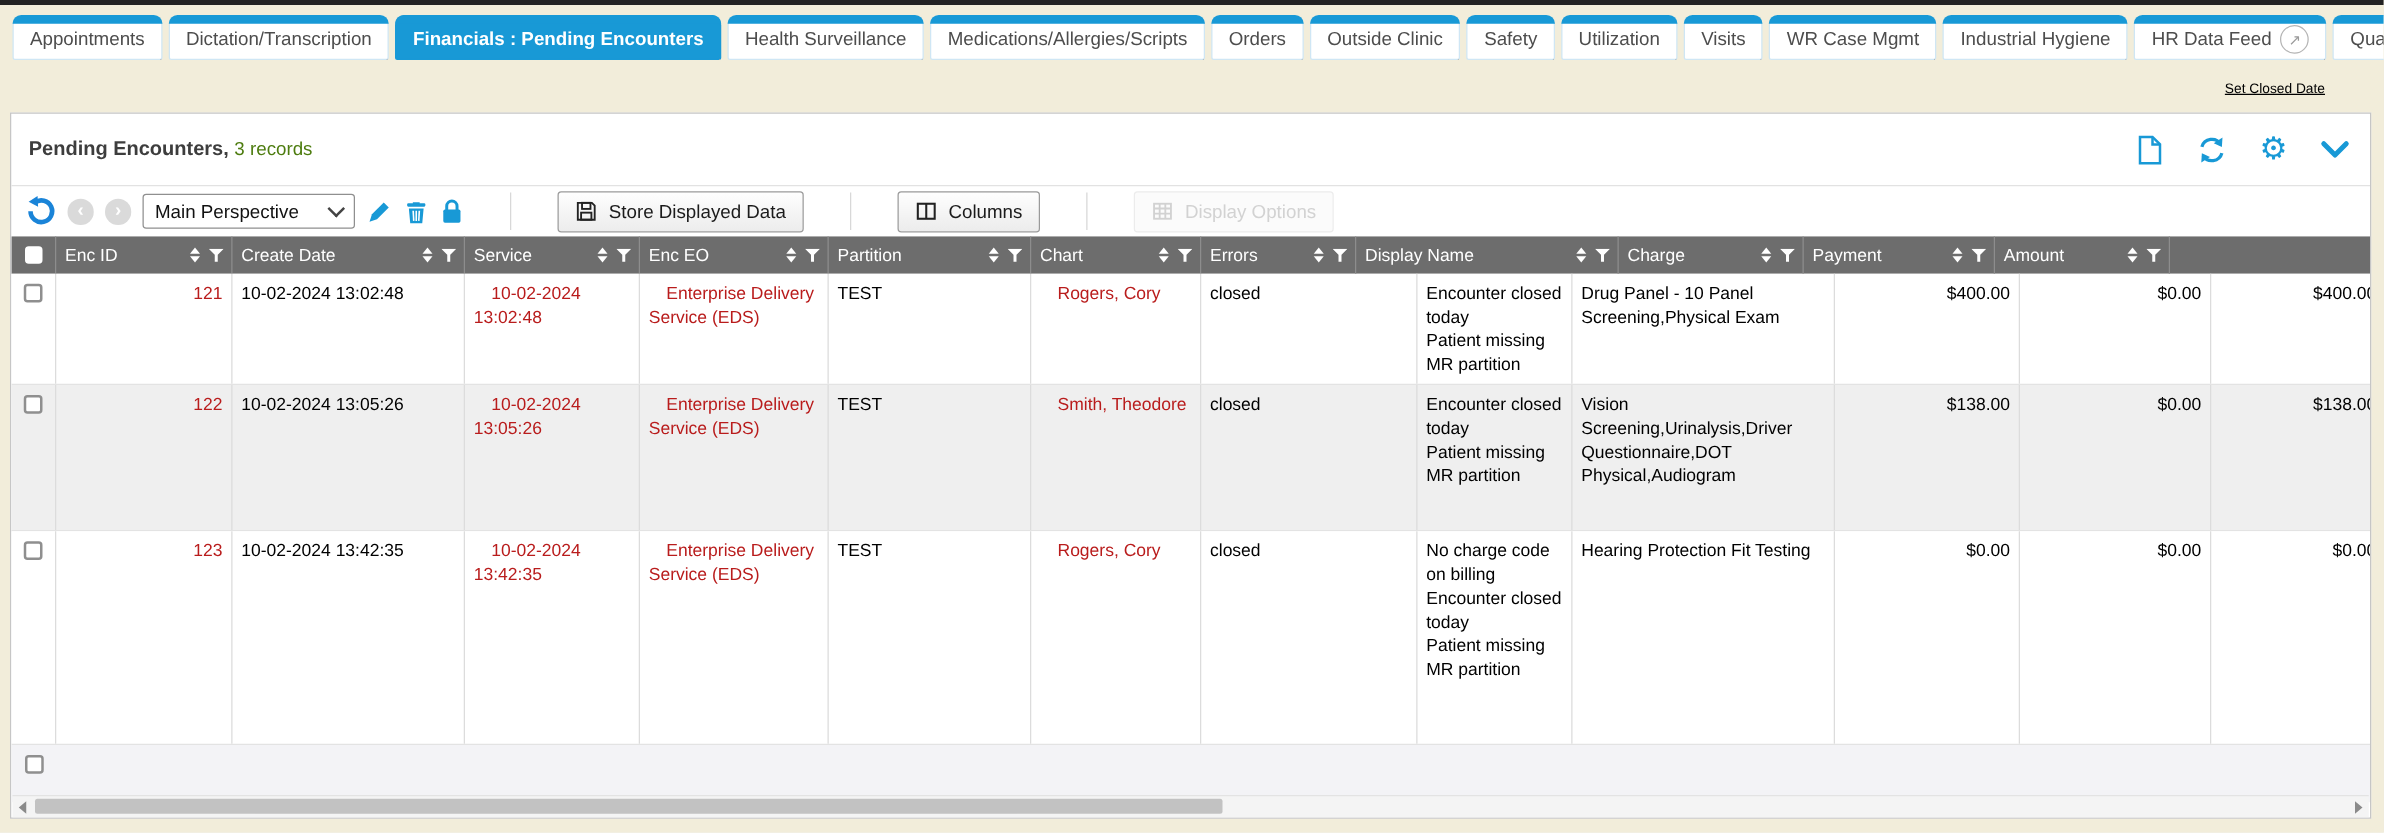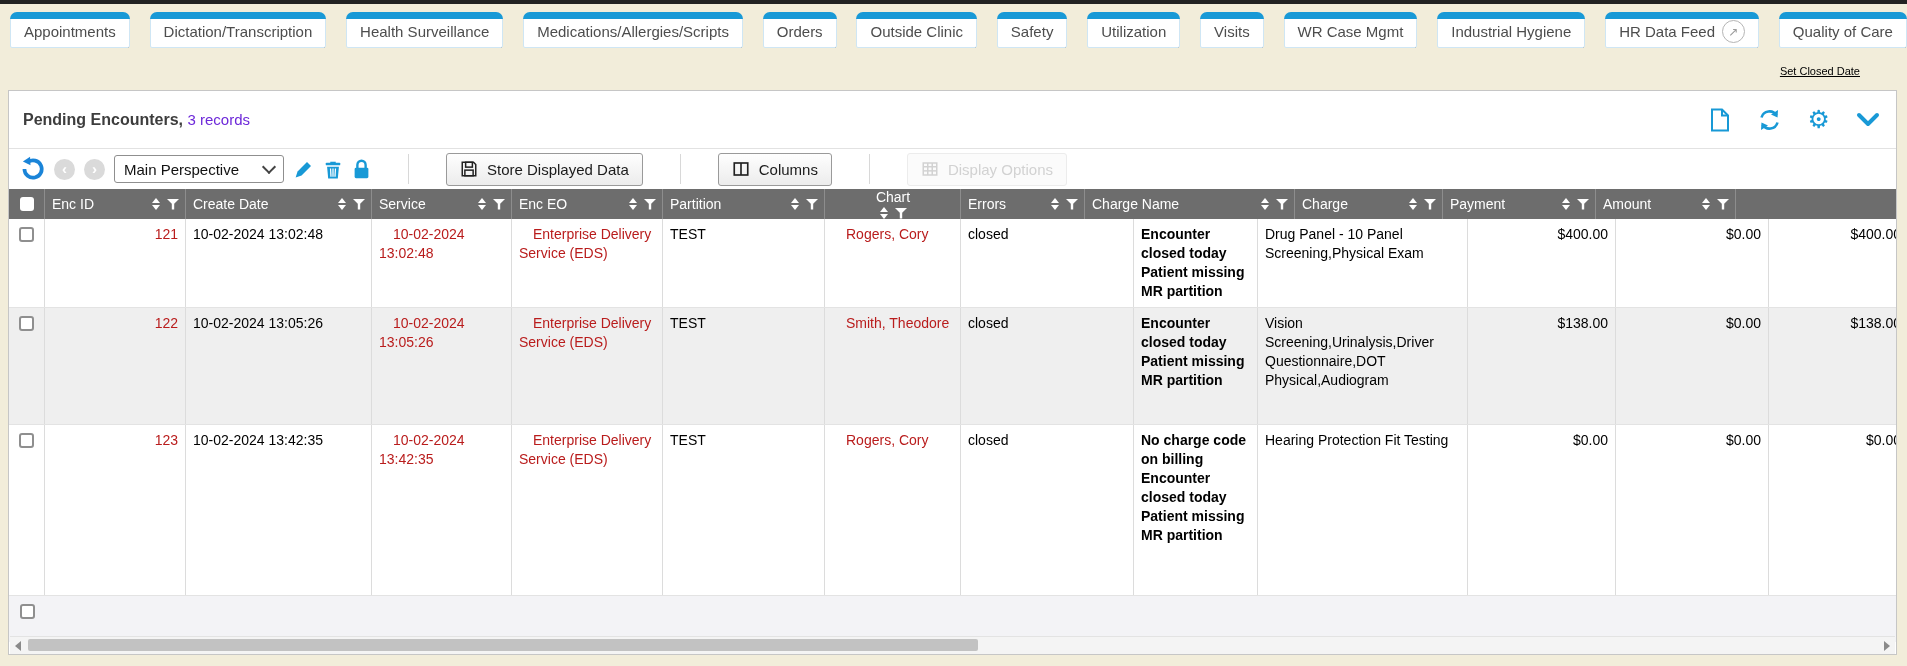--- a/index.html
+++ b/index.html
@@ -20,21 +20,21 @@
 
   
   .subheader{display:flex;justify-content:flex-end;align-items:center;height:46px;padding-right:47px;box-sizing:border-box;}
   .closed-link{color:#000;text-decoration:underline;font-size:11px;cursor:pointer;}
 
   
   .panel{position:absolute;left:8px;top:90px;width:1889px;height:565px;background:#fff;border:1px solid #c6c6c6;box-sizing:border-box;overflow:hidden;}
   .panel-head{display:flex;align-items:center;justify-content:space-between;height:58px;padding:0 16px 0 14px;box-sizing:border-box;border-bottom:1px solid #e2e2e2;}
   .p-title{font-size:16px;color:#3d3d3d;}
   .p-title b{font-weight:bold;}
-  .p-records{font-weight:normal;color:#6d28d9;font-size:15px;}
+  .p-records{font-weight:normal;color:#4d7c0f;font-size:15px;}
   .head-icons{display:flex;align-items:center;gap:26px;}
   .hicon{cursor:pointer;display:flex;align-items:center;}
   .gear-glyph{font-size:25px;color:#1899d6;line-height:1;}
 
   
   .toolbar{display:flex;align-items:center;height:40px;padding:0 10px;gap:9px;}
   .nav-circle{width:21px;height:21px;border-radius:50%;background:#dadada;color:#fff;display:flex;align-items:center;justify-content:center;font-size:15px;font-weight:bold;line-height:1;padding-bottom:2px;box-sizing:border-box;}
   .selectbox{display:flex;align-items:center;justify-content:space-between;width:170px;height:28px;border:1px solid #8f8f8f;border-radius:3px;background:#fff;padding:0 9px;font-size:15px;color:#111;cursor:pointer;box-sizing:border-box;}
   .caret{width:8px;height:8px;border-right:2px solid #444;border-bottom:2px solid #444;transform:rotate(45deg);margin-top:-4px;}
   .tool-sep{width:1px;height:30px;background:#d8d8d8;margin:0 28px;}
@@ -55,21 +55,21 @@
   .s-dn{width:0;height:0;border-left:4px solid transparent;border-right:4px solid transparent;border-top:5px solid #fff;}
 
   .tr{display:flex;align-items:stretch;background:#fff;border-bottom:1px solid #e3e3e3;}
   #rows .tr:nth-child(1){min-height:84px;}
   #rows .tr:nth-child(2){min-height:116px;background:#efefef;}
   #rows .tr:nth-child(3){min-height:170px;}
   .sel-td{width:36px;flex:0 0 auto;display:flex;justify-content:center;padding-top:8px;border-right:1px solid #dcdcdc;box-sizing:border-box;}
   .cb{width:15px;height:15px;border:2px solid #8f8f8f;border-radius:3px;background:#fff;cursor:pointer;box-sizing:border-box;}
   .td{padding:6px 7px;border-right:1px solid #dcdcdc;box-sizing:border-box;font-size:14px;line-height:19px;color:#000;flex:0 0 auto;overflow:hidden;word-wrap:break-word;}
   .td.right{text-align:right;}
-  .td.pre{white-space:pre-line;font-weight:bold;}
+  .td.pre{white-space:pre-line;}
   .lnk{color:#b91c1c;cursor:pointer;margin-left:14px;}
 
   .tfoot{display:flex;background:#f3f3f6;height:46px;padding:8px 0 0 0;box-sizing:border-box;}
   .tfoot .sel-td{border-right:none;padding-top:0;}
 
   
   .hscroll{position:absolute;left:1px;right:1px;bottom:0;height:17px;background:#f4f4f4;border-top:1px solid #e3e3e3;}
   .sb-arrow-l{position:absolute;left:5px;top:4px;width:0;height:0;border-top:5px solid transparent;border-bottom:5px solid transparent;border-right:6px solid #8a8a8a;cursor:pointer;}
   .sb-arrow-r{position:absolute;right:5px;top:4px;width:0;height:0;border-top:5px solid transparent;border-bottom:5px solid transparent;border-left:6px solid #8a8a8a;cursor:pointer;}
   .sb-thumb{position:absolute;left:18px;top:2px;width:950px;height:12px;background:#c2c2c2;border-radius:2px;cursor:pointer;}
@@ -79,20 +79,23 @@
 
 <div class="screen">
   <div class="topstrip"></div>
 
   <div class="tabbar" id="tabbar">
       <div class="tab">
         <span>Appointments</span>
       </div>
       <div class="tab">
         <span>Dictation/Transcription</span>
+      </div>
+      <div class="tab active">
+        <span>Financials : Pending Encounters</span>
       </div>
       <div class="tab">
         <span>Health Surveillance</span>
       </div>
       <div class="tab">
         <span>Medications/Allergies/Scripts</span>
       </div>
       <div class="tab">
         <span>Orders</span>
       </div>
@@ -284,21 +287,21 @@
               <span class="th-icons">
                 <span class="sort">
                   <span class="s-up"></span>
                   <span class="s-dn"></span>
                 </span>
                 <svg viewBox="0 0 12 11" width="12" height="11">
                   <polygon points="0,0 12,0 7.2,4.8 7.2,10.4 4.8,10.4 4.8,4.8" fill="#fff"></polygon>
                 </svg>
               </span>
             </div>
-            <div class="th" style="width: 136px; flex-direction: column;">
+            <div class="th" style="width: 136px;">
               <span>Chart</span>
               <span class="th-icons">
                 <span class="sort">
                   <span class="s-up"></span>
                   <span class="s-dn"></span>
                 </span>
                 <svg viewBox="0 0 12 11" width="12" height="11">
                   <polygon points="0,0 12,0 7.2,4.8 7.2,10.4 4.8,10.4 4.8,4.8" fill="#fff"></polygon>
                 </svg>
               </span>
@@ -309,21 +312,21 @@
                 <span class="sort">
                   <span class="s-up"></span>
                   <span class="s-dn"></span>
                 </span>
                 <svg viewBox="0 0 12 11" width="12" height="11">
                   <polygon points="0,0 12,0 7.2,4.8 7.2,10.4 4.8,10.4 4.8,4.8" fill="#fff"></polygon>
                 </svg>
               </span>
             </div>
             <div class="th" style="width: 210px;">
-              <span>Charge Name</span>
+              <span>Display Name</span>
               <span class="th-icons">
                 <span class="sort">
                   <span class="s-up"></span>
                   <span class="s-dn"></span>
                 </span>
                 <svg viewBox="0 0 12 11" width="12" height="11">
                   <polygon points="0,0 12,0 7.2,4.8 7.2,10.4 4.8,10.4 4.8,4.8" fill="#fff"></polygon>
                 </svg>
               </span>
             </div>

